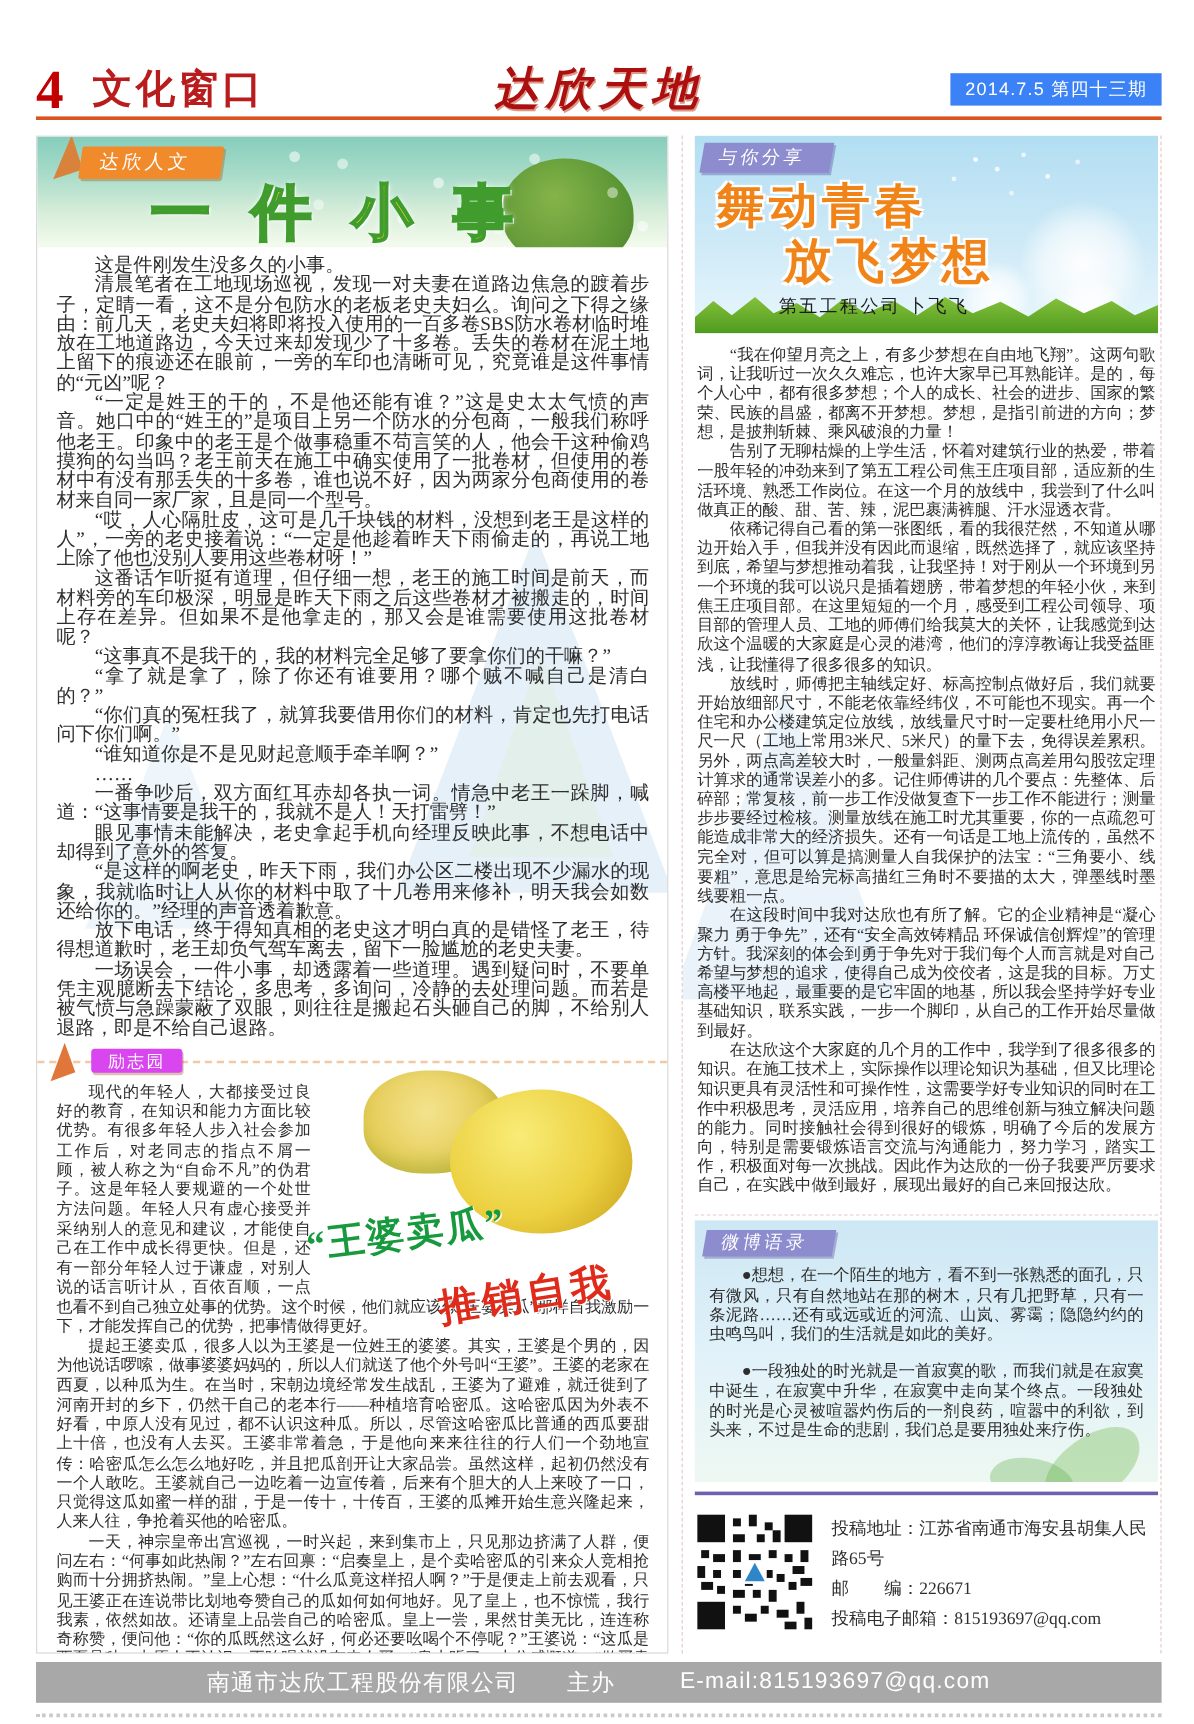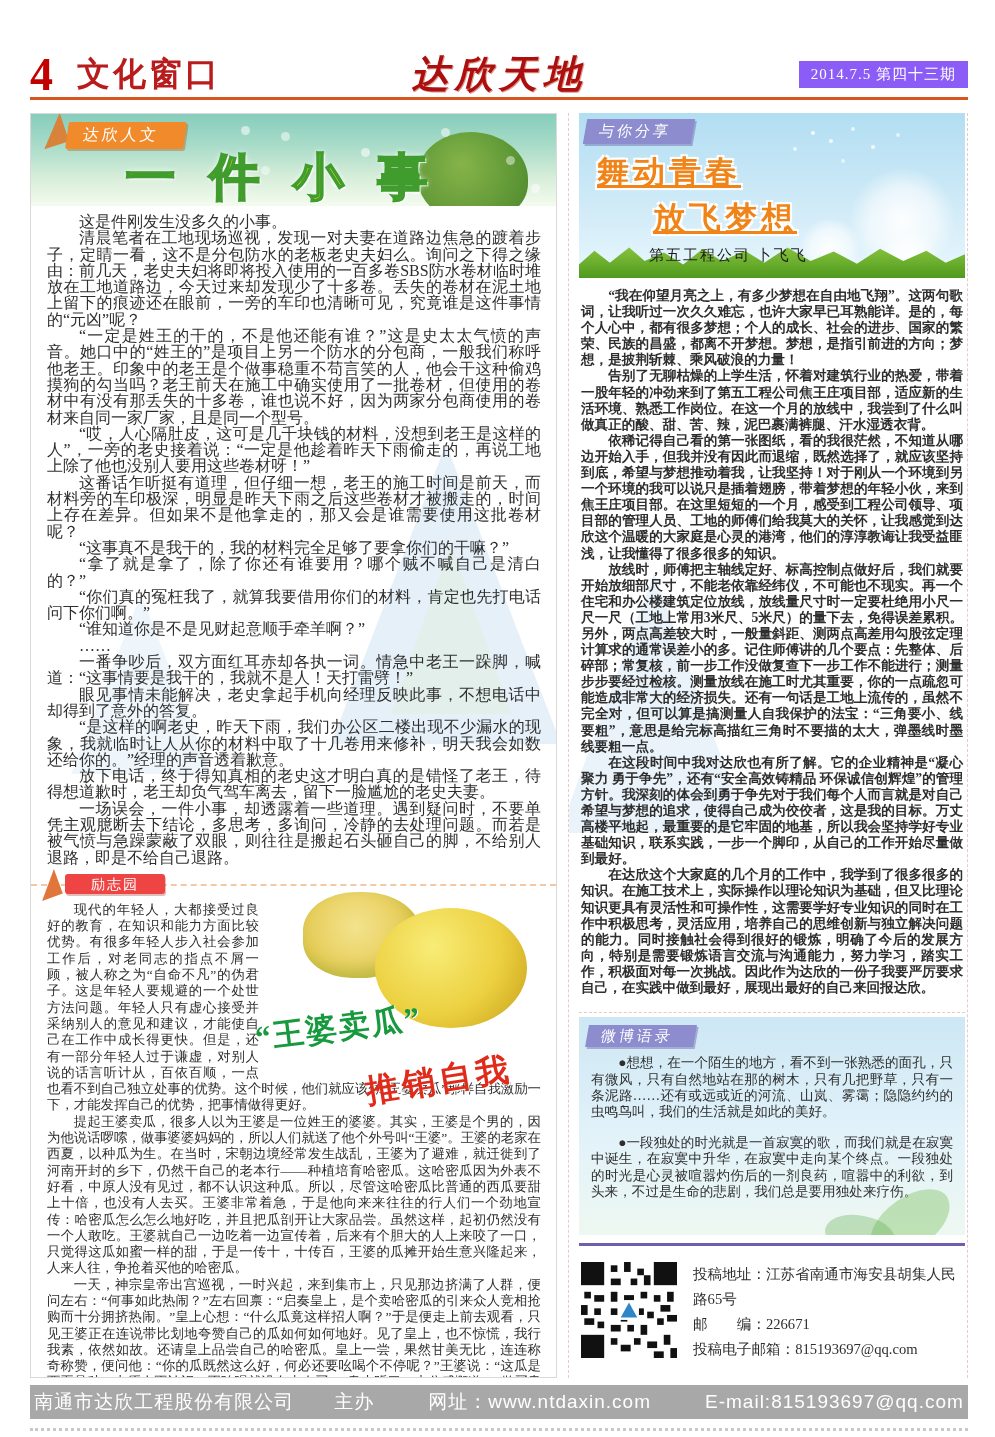--- a/index.html
+++ b/index.html
@@ -7,21 +7,21 @@
   .page { position:relative; width:995px; height:1437px; background:#fff; overflow:hidden;
           font-family:"Liberation Serif","DejaVu Serif",serif; color:#2e2e2e; }
 
   
   .header { position:absolute; left:30px; right:27px; top:52px; height:48px;
             border-bottom:3px solid #d9541f; display:flex; align-items:center; }
   .page-num { font-family:"Liberation Serif",serif; font-weight:bold; font-size:46px; color:#c30000; line-height:40px; }
   .section-name { font-size:33px; font-weight:bold; color:#b91c1c; letter-spacing:3px; margin-left:24px; }
   .masthead { position:absolute; left:0; right:0; text-align:center; font-size:38px; font-weight:bold;
               font-style:italic; color:#ab0f0f; letter-spacing:6px; text-shadow:1px 1px 0 #d98; pointer-events:none; }
-  .issue-badge { margin-left:auto; background:#8b5cf6; color:#fff; font-family:Liberation Serif, serif;
+  .issue-badge { margin-left:auto; background:#3b82f6; color:#fff; font-family:Liberation Sans, sans-serif;
                  font-size:15px; padding:4px 12px; letter-spacing:1px; }
 
   
   .columns { position:absolute; left:30px; top:113px; width:938px; height:1265px; display:flex; gap:11px; }
   .col-left { width:527px; height:100%; border:1px solid #d9d9d9; position:relative; background:#fff; overflow:hidden; }
   .col-right { width:400px; height:100%; position:relative; padding:0 2px 0 10px;
                border-left:1px dashed #e7c9c9; border-right:1px dashed #e7c9c9; overflow:hidden; }
 
   
   .banner1 { position:relative; height:92px; overflow:hidden;
@@ -53,23 +53,23 @@
   .wm2 { left:360px; top:430px; border-left:60px solid transparent; border-right:60px solid transparent;
          border-bottom:170px solid rgba(222,238,222,.55); }
   .wm3 { left:40px; top:480px; border-left:70px solid transparent; border-right:70px solid transparent;
          border-bottom:180px solid rgba(205,228,243,.35); }
 
   
   .section2 { position:relative; margin-top:14px; border-top:2px dashed #f3c8a2; padding:16px 15px 8px 16px;
               font-size:13.4px; line-height:16.3px; text-align:justify; z-index:1; }
   .origami2 { position:absolute; left:6px; top:-14px; width:0; height:0;
               border-left:22px solid transparent; border-bottom:26px solid #e0763a; transform:rotate(-20deg); }
-  .ribbon-red { position:absolute; left:34px; top:-12px; background:#ef4444; color:#fff;
+  .ribbon-red { position:absolute; left:45px; top:-12px; background:#d946ef; color:#fff;
                 font-family:"Liberation Sans",sans-serif; font-size:14px; letter-spacing:2px;
-                padding:2px 26px; border-radius:3px; box-shadow:1px 2px 0 rgba(150,40,20,.3); }
+                padding:2px 14px; border-radius:3px; box-shadow:1px 2px 0 rgba(150,40,20,.3); }
   .melon-float { float:right; width:272px; height:158px; position:relative; margin:2px 0 4px 10px; }
   .melon-big { position:absolute; right:14px; top:4px; width:152px; height:120px; border-radius:50%;
                background:radial-gradient(circle at 38% 32%, #f8ec77, #ecd040 55%, #c9a31c 95%); }
   .melon-small { position:absolute; left:34px; top:-12px; width:118px; height:86px; border-radius:48% 52% 55% 45%;
                  background:radial-gradient(circle at 45% 40%, #f4e38e, #e3c94f 70%, #caa82c);
                  box-shadow:inset -6px -8px 14px rgba(120,150,30,.35); }
   .t-green { position:absolute; left:-14px; bottom:26px; color:#179a3e; font-weight:bold; font-size:31px;
              transform:rotate(-7deg); letter-spacing:2px; text-shadow:1px 1px 0 #fff; white-space:nowrap; }
   .t-red { position:absolute; left:96px; bottom:-26px; color:#e02a1a; font-weight:bold; font-size:33px;
            transform:rotate(-9deg); letter-spacing:4px; text-shadow:1px 1px 0 #fff; white-space:nowrap; z-index:2; }
@@ -85,28 +85,28 @@
   .d1 { right:10px; top:55px; width:105px; height:105px; }
   .d2 { right:105px; top:105px; width:60px; height:60px; }
   .d3 { right:28px; bottom:-8px; width:55px; height:55px; }
   .seeds { position:absolute; right:150px; top:18px; width:4px; height:4px; border-radius:50%; background:rgba(255,255,255,.9);
            box-shadow:18px 8px 0 rgba(255,255,255,.8), 40px -4px 0 rgba(255,255,255,.7), 60px 14px 0 rgba(255,255,255,.8),
            -18px 16px 0 rgba(255,255,255,.7), 85px 2px 0 rgba(255,255,255,.6), 30px 28px 0 rgba(255,255,255,.6); }
   .ribbon-purple { position:absolute; left:6px; top:6px; background:#8d8cce; color:#fff;
                    font-family:"Liberation Sans",sans-serif; font-size:15px; letter-spacing:3px;
                    padding:3px 22px 3px 14px; transform:skew(-10deg); box-shadow:2px 2px 0 rgba(90,85,160,.4); }
   .title2 { position:absolute; left:18px; top:36px; font-family:"Liberation Sans",sans-serif; font-weight:bold;
-            color:#f08418; font-size:32px; letter-spacing:4px; line-height:46px;
-            text-shadow:0 0 4px #fff,2px 2px 0 #fff,-2px 2px 0 #fff,2px -2px 0 #fff,-2px -2px 0 #fff;text-decoration:underline; }
+            color:#f08418; font-size:40px; letter-spacing:4px; line-height:46px;
+            text-shadow:0 0 4px #fff,2px 2px 0 #fff,-2px 2px 0 #fff,2px -2px 0 #fff,-2px -2px 0 #fff; }
   .title2 .line2 { margin-left:56px; }
   .byline { position:absolute; left:70px; top:133px; font-size:15px; color:#1c1c1c; letter-spacing:2px; }
 
   
   .r-article { position:relative; padding:10px 2px 6px 2px; font-size:13.6px; line-height:16.1px; text-align:justify; z-index:1; }
-  .r-article p { text-indent:2em;font-weight:bold; }
+  .r-article p { text-indent:2em; }
   .wm4 { left:-10px; top:460px; border-left:95px solid transparent; border-right:95px solid transparent;
          border-bottom:260px solid rgba(203,226,243,.4); }
 
   
   .weibo { position:relative; margin-top:10px; border-top:1px dashed #e7c9c9; padding:0; }
   .weibo-inner { position:relative; margin-top:4px; min-height:218px; overflow:hidden;
                  background:linear-gradient(180deg,#cde7f4 0%,#e2f2f9 55%,#eef8f2 100%); padding:38px 12px 14px 12px;
                  font-size:13.6px; line-height:16.4px; text-align:justify; }
   .weibo-inner p { text-indent:2em; margin-bottom:14px; }
   .leaf { position:absolute; border-radius:60% 40% 60% 40%; background:rgba(120,190,90,.4); }
@@ -282,18 +282,17 @@
           <div>邮　　编：226671</div>
           <div>投稿电子邮箱：815193697@qq.com</div>
 
         </div>
       </div>
     </div>
   </div>
 
   <div class="footer-bar">
     <span>南通市达欣工程股份有限公司　　主办</span>
-    <span>网址：www.ntdaxin.com</span>
     <span>E-mail:815193697@qq.com</span>
   </div>
   <div class="bottom-dots"></div>
 
 </div>
 
 </body></html>

